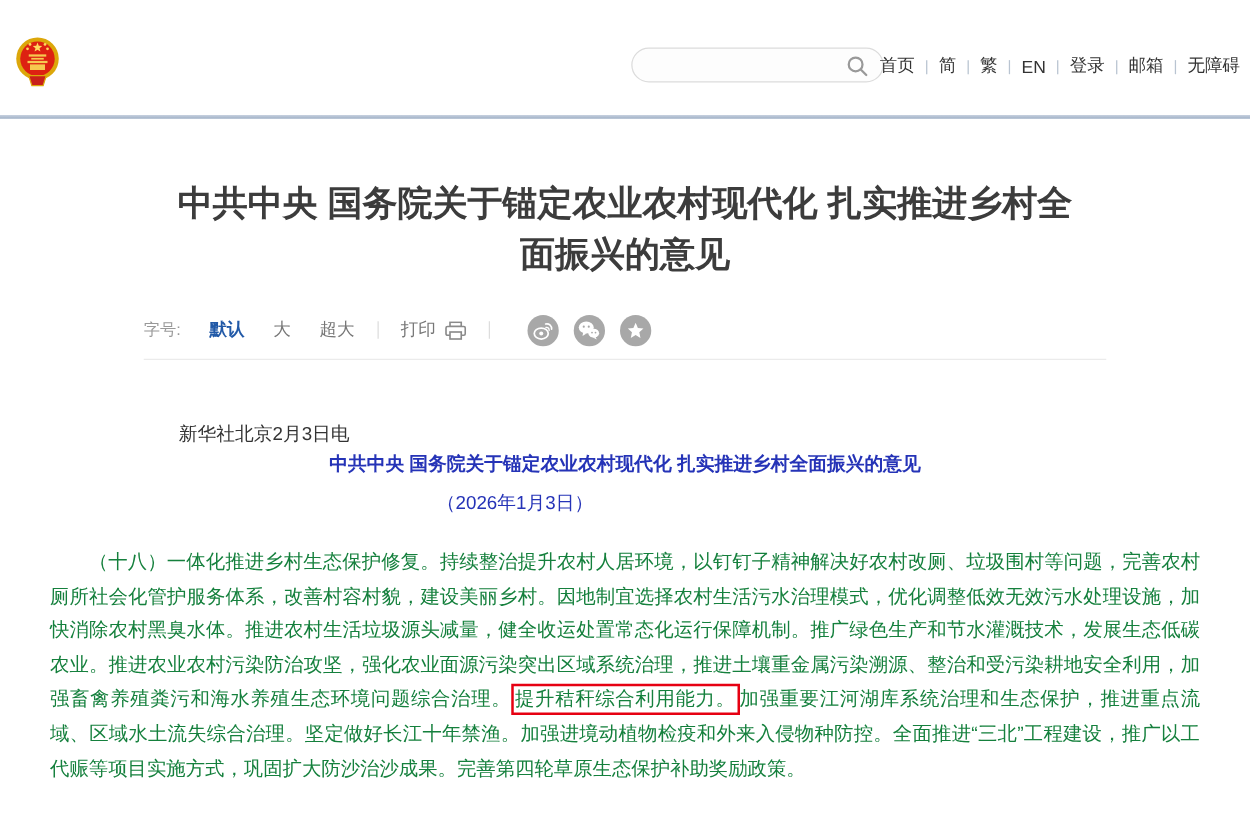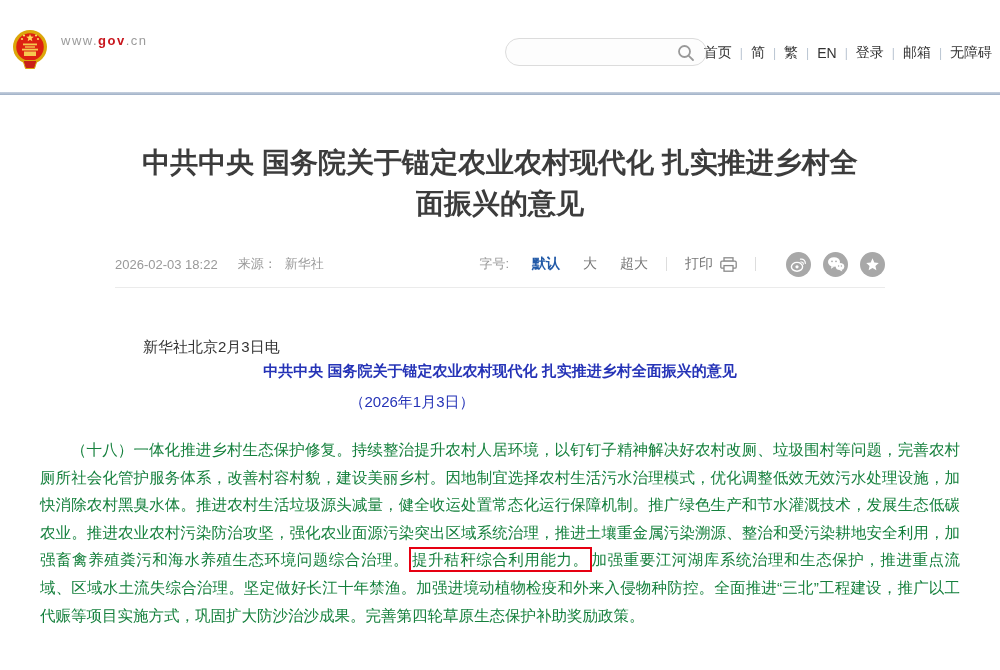--- a/index.html
+++ b/index.html
@@ -83,21 +83,20 @@
         <circle cx="24" cy="9.5" r="1.1" fill="#ffd95e"></circle>
         <circle cx="10" cy="13" r="1.1" fill="#ffd95e"></circle>
         <circle cx="26" cy="13" r="1.1" fill="#ffd95e"></circle>
         <rect x="11" y="17.5" width="14" height="1.8" fill="#f6c94f"></rect>
         <rect x="13" y="20.3" width="10" height="1.4" fill="#f6c94f"></rect>
         <rect x="10" y="22.7" width="16" height="1.8" fill="#f6c94f"></rect>
         <rect x="12" y="25.5" width="12" height="4.5" fill="#f6c94f"></rect>
         <path d="M11 34.5 h14 l-2.5 8 h-9 Z" fill="#c9201a" stroke="#dca70a" stroke-width="1"></path>
       </svg>
       <div class="logo-text">
-        <div class="site-url"><span>www.</span><span class="gov">gov</span><span>.cn</span></div>
       </div>
     </a>
 
     <div class="search">
       <input class="search-input" type="text" style="">
       <svg class="search-icon" width="18" height="18" viewBox="0 0 18 18">
         <circle cx="7.5" cy="7.5" r="5.5" fill="none" stroke="#999" stroke-width="1.8"></circle>
         <line x1="11.8" y1="11.8" x2="16" y2="16" stroke="#999" stroke-width="1.8" stroke-linecap="round"></line>
       </svg>
     </div>
@@ -119,25 +118,20 @@
     </nav>
   </header>
 
   <div class="header-divider"></div>
 
   <main>
 
     <h1 class="article-title">中共中央 国务院关于锚定农业农村现代化 扎实推进乡村全面振兴的意见</h1>
 
     <div class="meta-row">
-      <div class="meta-left">
-        <span class="meta-datetime">2026-02-03 18:22</span>
-        <span class="src-label">来源：</span>
-        <span>新华社</span>
-      </div>
       <div class="meta-right">
         <span class="fs-label">字号:</span>
         <button class="fs fs-default">默认</button>
         <button class="fs">大</button>
         <button class="fs">超大</button>
         <span class="vsep"></span>
         <button class="print-btn">
           <span>打印</span>
           <svg width="17" height="15" viewBox="0 0 17 15">
             <rect x="4" y="0.8" width="9" height="3.4" fill="none" stroke="#8a8a8a" stroke-width="1.3"></rect>

